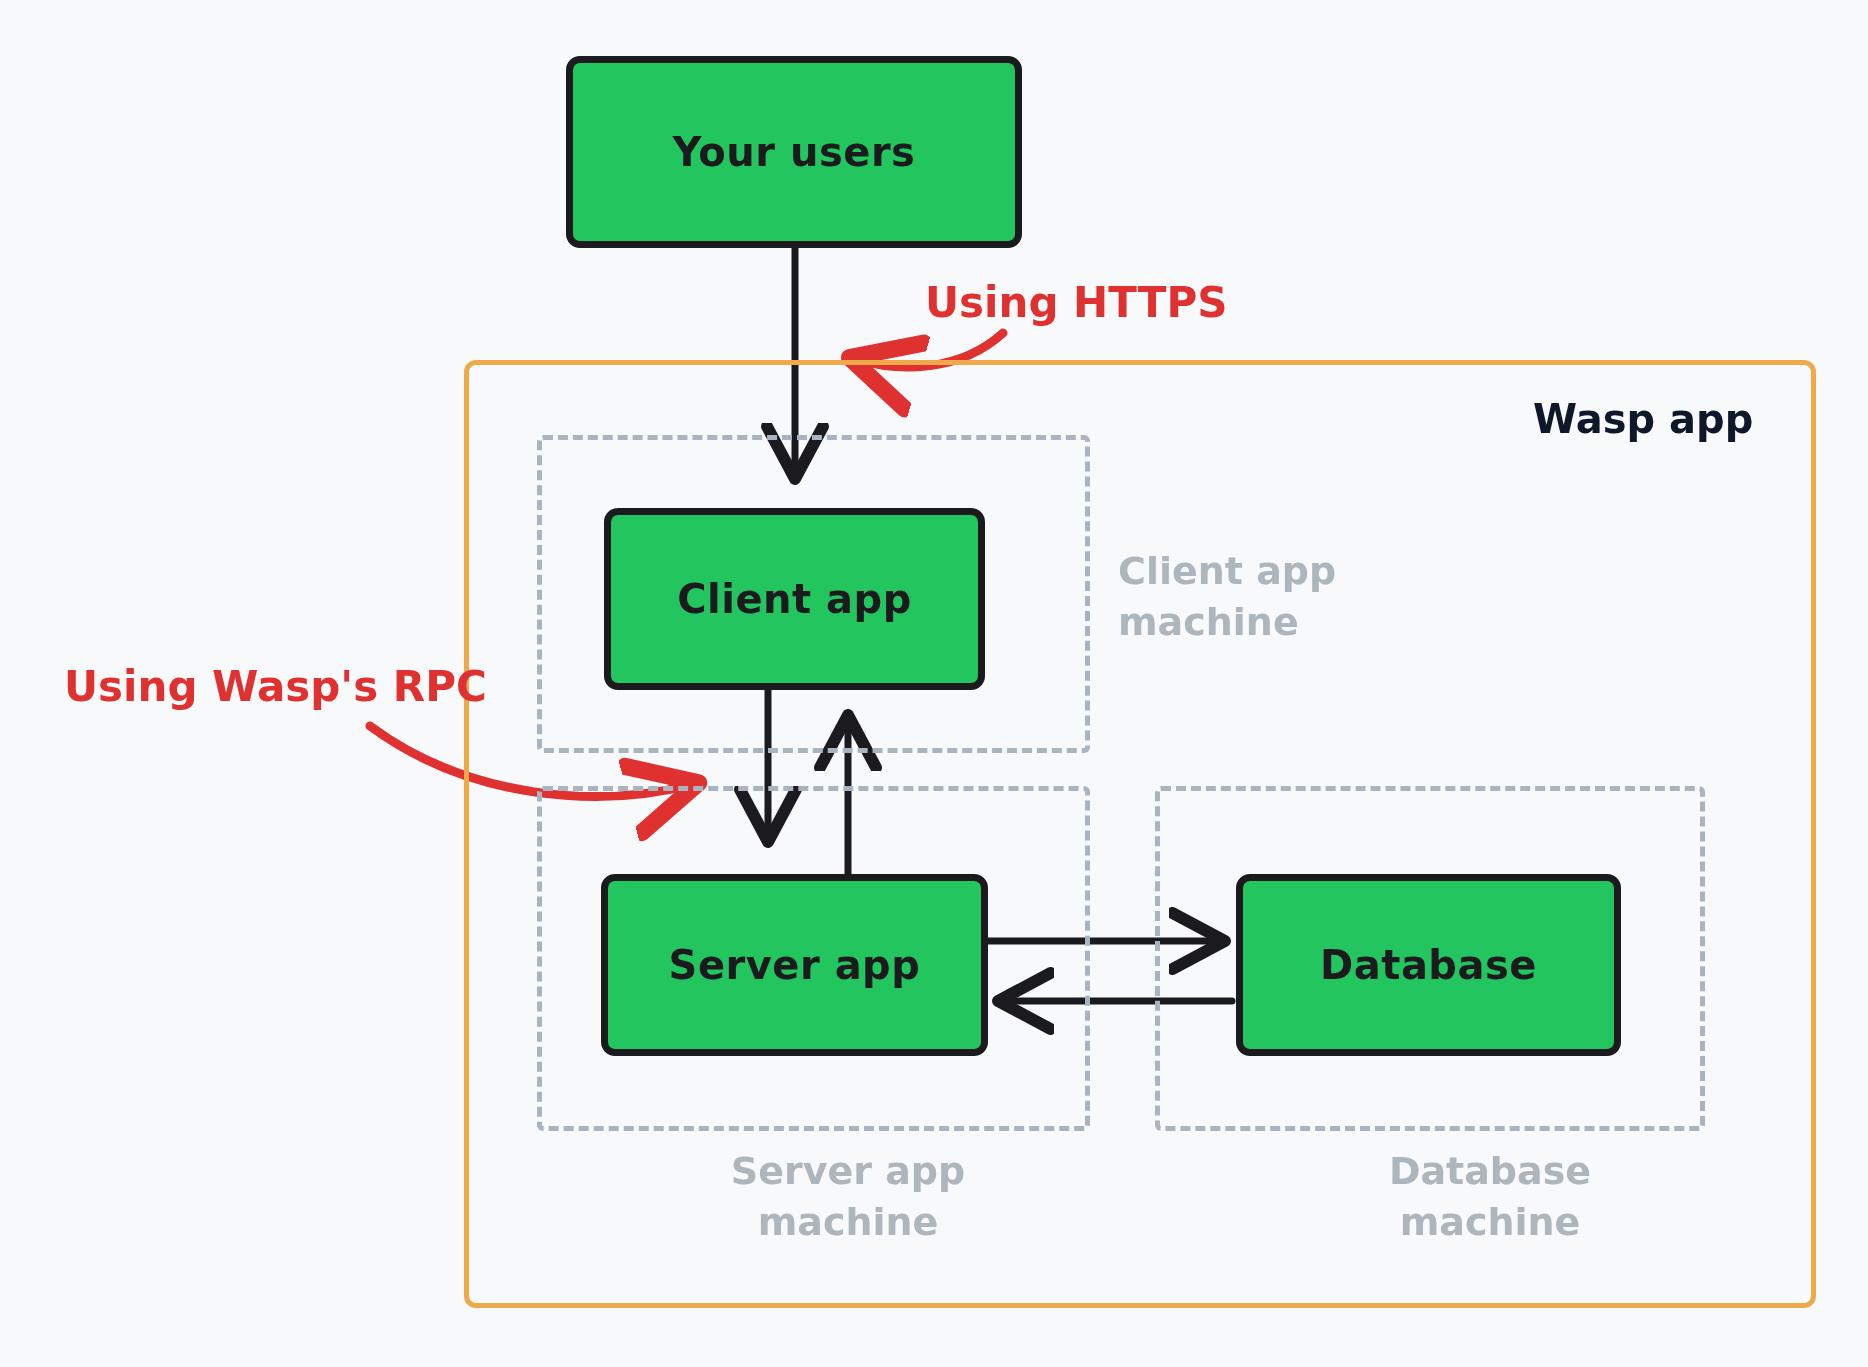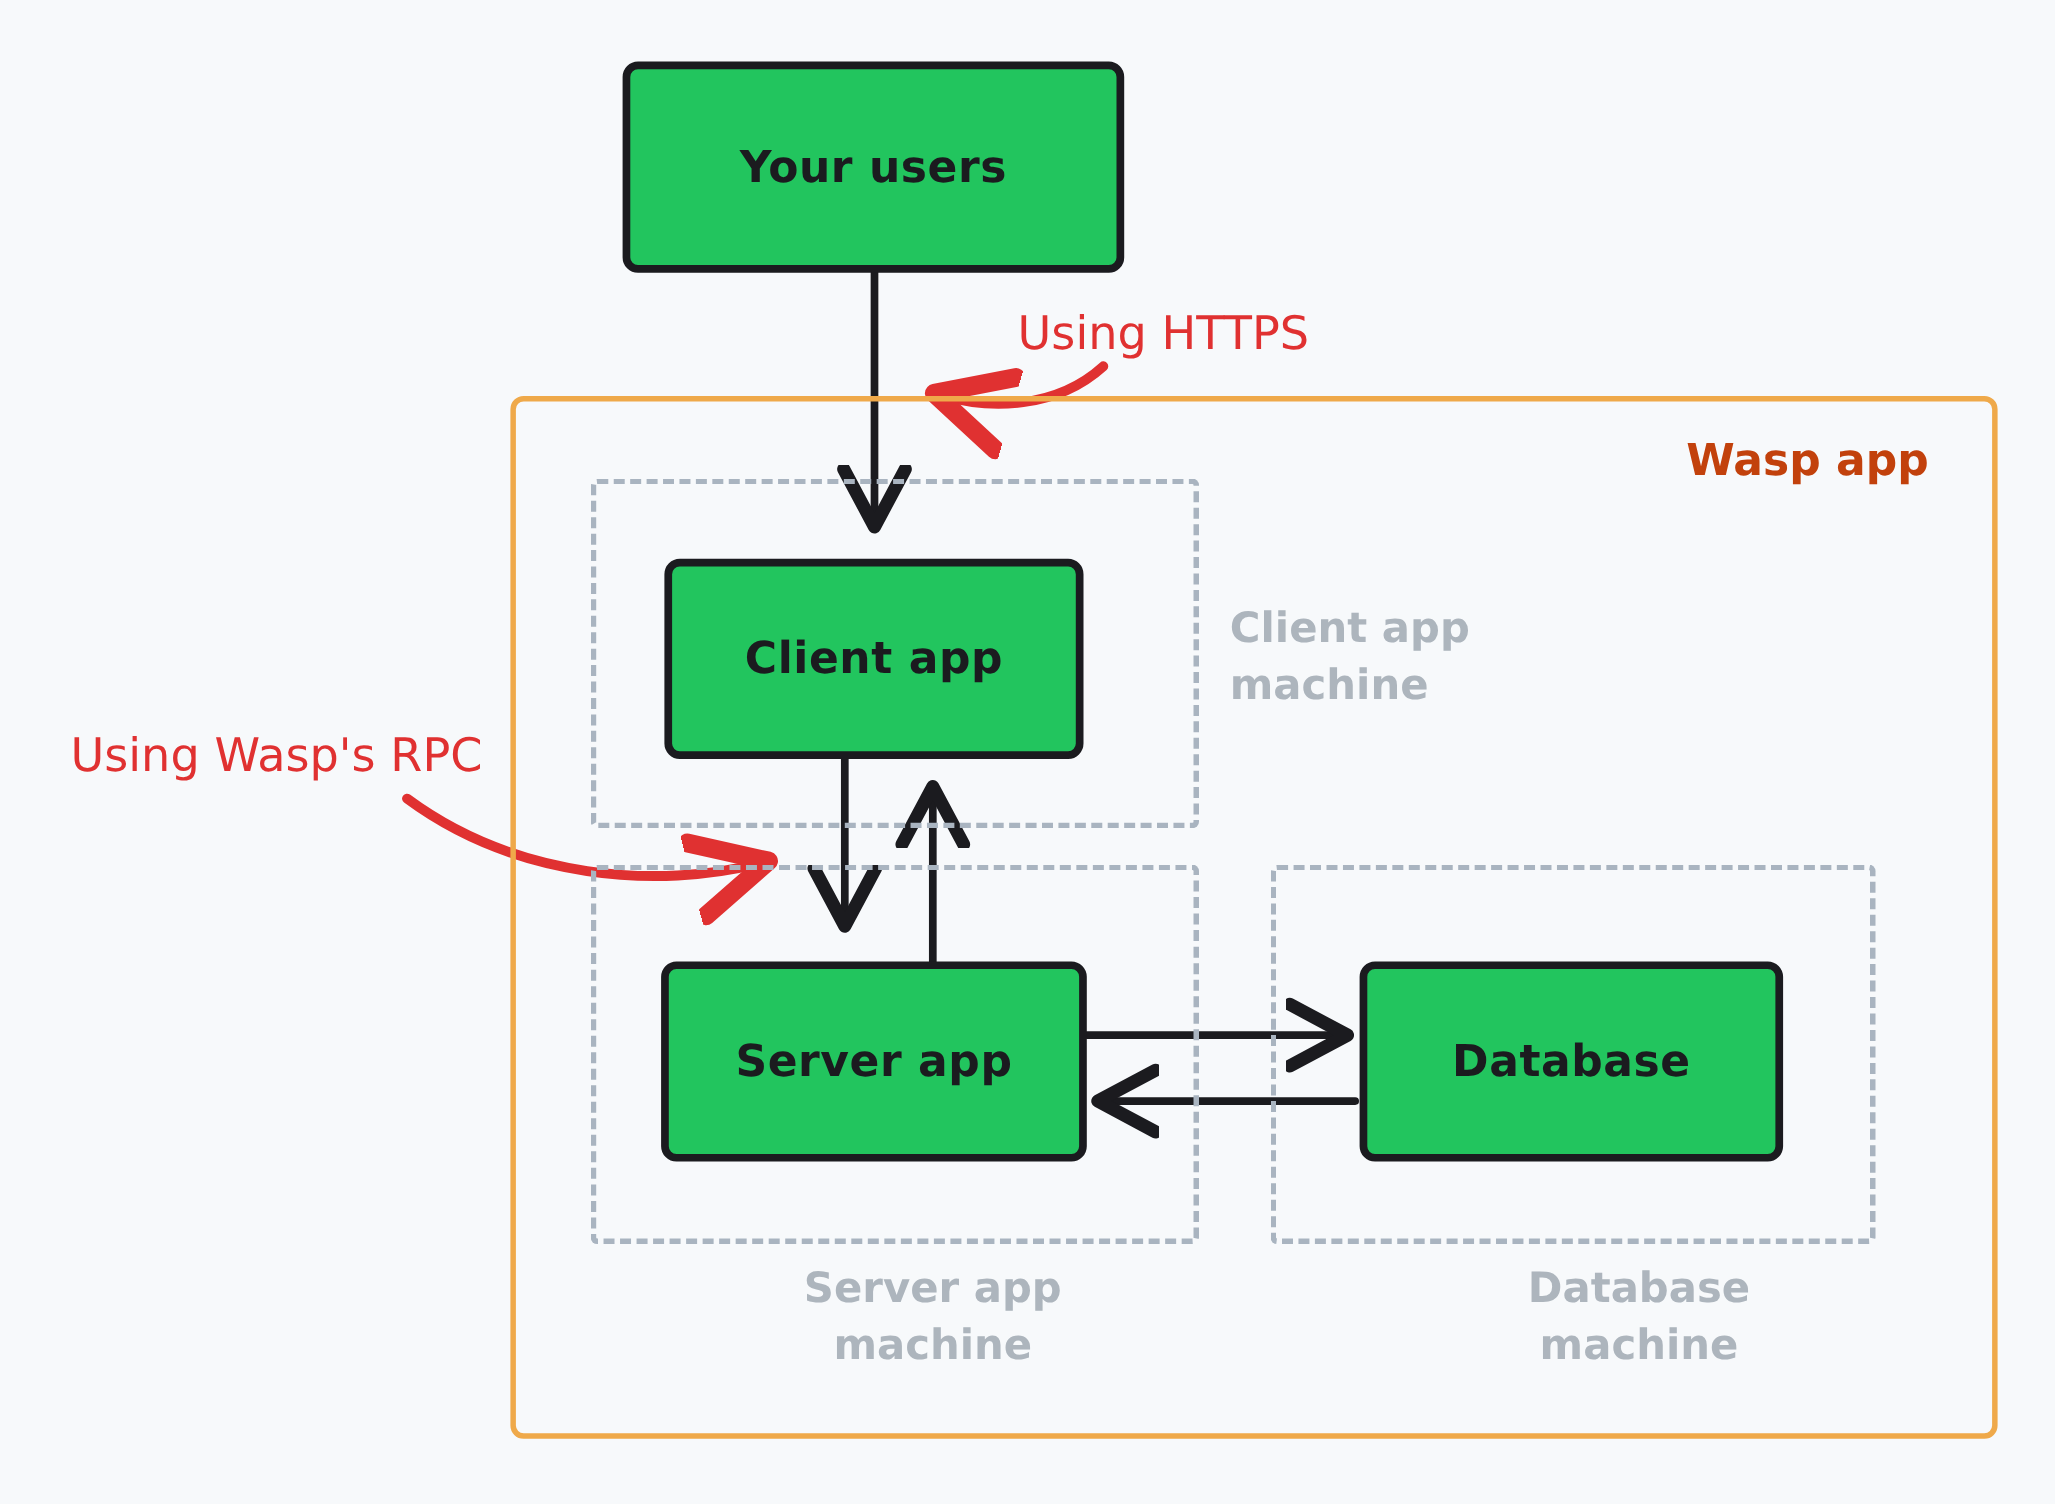--- a/index.html
+++ b/index.html
@@ -63,27 +63,27 @@
     box-sizing: border-box;
     border: 5px solid #efa94a;
     border-radius: 12px;
     background: transparent;
   }
   .app-frame-label {
     position: absolute;
     font-family: "DejaVu Sans", sans-serif;
     font-weight: 700;
     font-size: 40px;
-    color: #c2410c;
+    color: #0f172a;
     white-space: nowrap;
   }
   .annotation-label {
     position: absolute;
     font-family: "DejaVu Sans", sans-serif;
-    font-weight: 400;
+    font-weight: 700;
     font-size: 42px;
     color: #e03131;
     white-space: nowrap;
   }
 </style>
 </head>
 <body>
 
 <div id="canvas">
 

